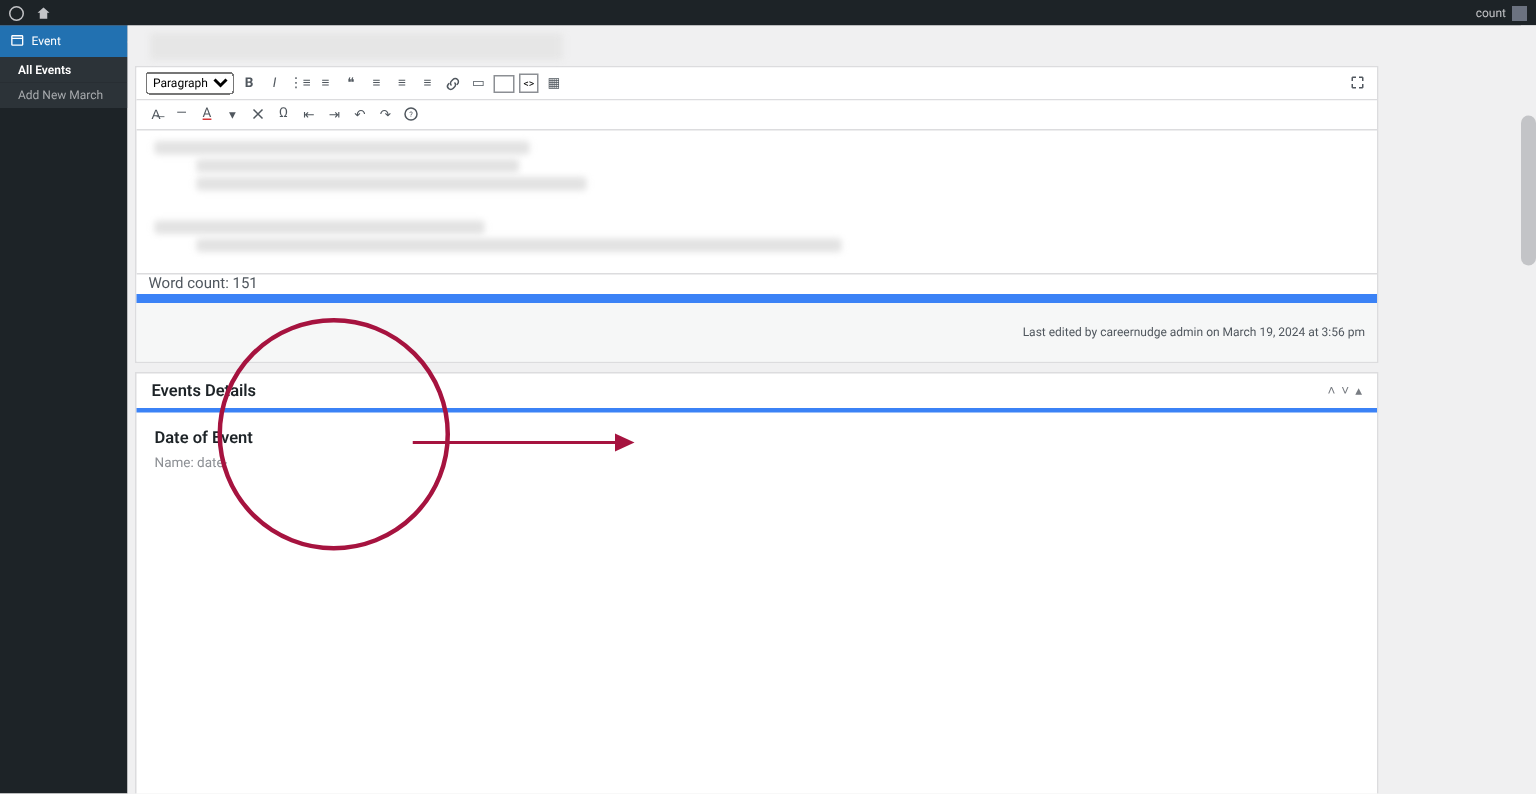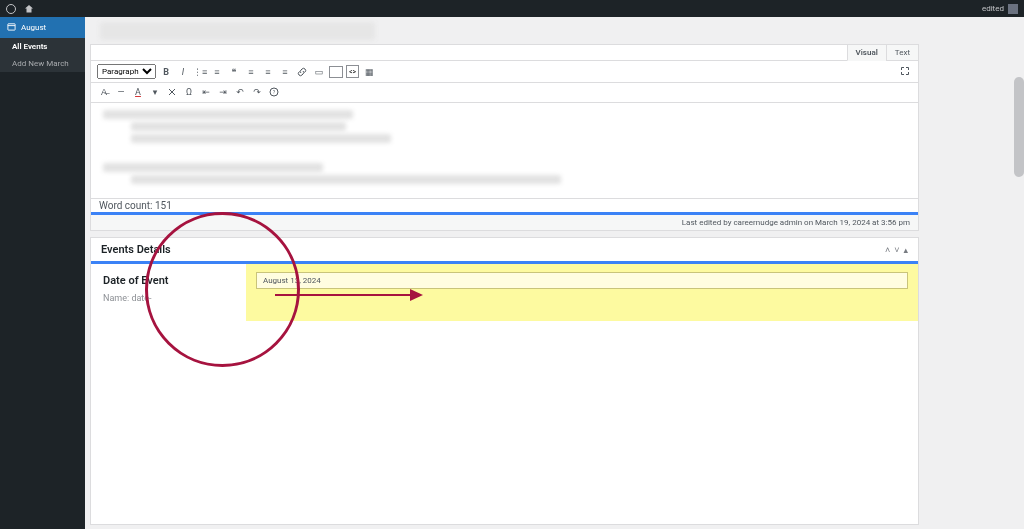--- a/index.html
+++ b/index.html
@@ -35,21 +35,21 @@
   .tbtn { width: 14px; height: 14px; border: 1px solid transparent; display: inline-flex; align-items: center; justify-content: center; font-size: 9px; color: #50575e; cursor: pointer; border-radius: 2px;}
   .tbtn.bold { font-weight: 700; }
   .tbtn.italic { font-style: italic; }
   .color-swatch { width: 14px; height: 12px; border: 1px solid #8c8f94; display:inline-block;}
   .codebtn { border:1px solid #8c8f94; font-size:7px; padding:0 2px; height:13px; display:inline-flex; align-items:center;}
   .fs-btn { position:absolute; right:6px; top:3px; width:14px; height:14px; display:flex; align-items:center; justify-content:center;}
 
   .editor-body { padding: 4px 12px 2px 12px; min-height: 95px; }
   .blur-line { height: 9px; background: #e2e2e2; filter: blur(2px); border-radius: 2px; margin: 3px 0; }
   .editor-status { display:flex; justify-content: space-between; align-items:center; padding: 0 8px; font-size: 10px; color:#50575e; border-top:1px solid #dcdcde; background:#fff; height:14px;}
-  .editor-lastedit { font-size: 8px; color:#50575e; border-top:3px solid #3b82f6; background:#f6f7f7; padding: 3px 8px; text-align:right;}
+  .editor-lastedit { font-size: 8px; color:#50575e; border-top:6px solid #3b82f6; background:#f6f7f7; padding: 15px 8px; text-align:right;}
 
   .metabox { margin-top: 6px; background: #fff; border: 1px solid #dcdcde; }
   .metabox-header { display:flex; align-items:center; justify-content: space-between; padding: 5px 10px; border-bottom:3px solid #3b82f6; }
   .metabox-title { font-size: 11px; font-weight: 600; color:#1d2327;}
   .metabox-ctrls { display:flex; gap:4px; font-size:9px; color:#787c82;}
   .metabox-body { padding: 0; min-height: 260px; }
 
   .field-row { display:flex; align-items:stretch;border-radius:23px; }
   .field-label { width: 155px; padding: 10px 12px 18px 12px; }
   .field-label h4 { font-size: 11px; font-weight:600; color:#1d2327; }
@@ -73,50 +73,46 @@
           <circle cx="10" cy="10" r="9" fill="none" stroke="#c3c4c7" stroke-width="2"></circle>
         </svg>
     </span>
     <span class="ico">
       <svg width="10" height="10" viewBox="0 0 20 20">
           <path d="M10 2 L18 9 L15 9 L15 17 L5 17 L5 9 L2 9 Z" fill="#c3c4c7"></path>
         </svg>
     </span>
   </div>
   <div class="topbar-right">
-    <span>edited</span>
+    <span>count</span>
     <span class="avatar"></span>
   </div>
 </div>
 
 <div class="shell">
   <div class="sidebar">
     <div class="sidebar-item active">
       <span>
         <svg width="9" height="9" viewBox="0 0 20 20">
             <rect x="2" y="4" width="16" height="14" rx="1" fill="none" stroke="#fff" stroke-width="2"></rect>
             <line x1="2" y1="8" x2="18" y2="8" stroke="#fff" stroke-width="2"></line>
           </svg>
       </span>
-      <span>August</span>
+      <span>Event</span>
     </div>
     <div class="sidebar-sub selected">All Events</div>
     <div class="sidebar-sub dim">Add New March</div>
   </div>
 
   <div class="main">
     <div class="content-wrap">
 
       <div class="title-placeholder"></div>
 
       <div class="editor-panel">
-        <div class="editor-tabs">
-          <div class="editor-tab active">Visual</div>
-          <div class="editor-tab">Text</div>
-        </div>
         <div class="toolbar">
           <select><option>Paragraph</option></select>
           <span class="tbtn bold">B</span>
           <span class="tbtn italic">I</span>
           <span class="tbtn">⋮≡</span>
           <span class="tbtn">≡</span>
           <span class="tbtn">❝</span>
           <span class="tbtn">≡</span>
           <span class="tbtn">≡</span>
           <span class="tbtn">≡</span>
@@ -181,23 +177,20 @@
             <span>˅</span>
             <span>▴</span>
           </div>
         </div>
         <div class="metabox-body">
           <div class="field-row">
             <div class="field-label">
               <h4>Date of Event</h4>
               <div class="hint">Name: date-</div>
             </div>
-            <div class="field-input-wrap">
-              <input class="field-input" type="text" value="August 13, 2024" style="">
-            </div>
           </div>
         </div>
       </div>
 
     </div>
 
     <div class="circle"></div>
     <svg class="arrow-svg" width="150" height="20">
       <line x1="0" y1="10" x2="135" y2="10" stroke="#a6133f" stroke-width="2"></line>
       <polygon points="135,4 148,10 135,16" fill="#a6133f"></polygon>

